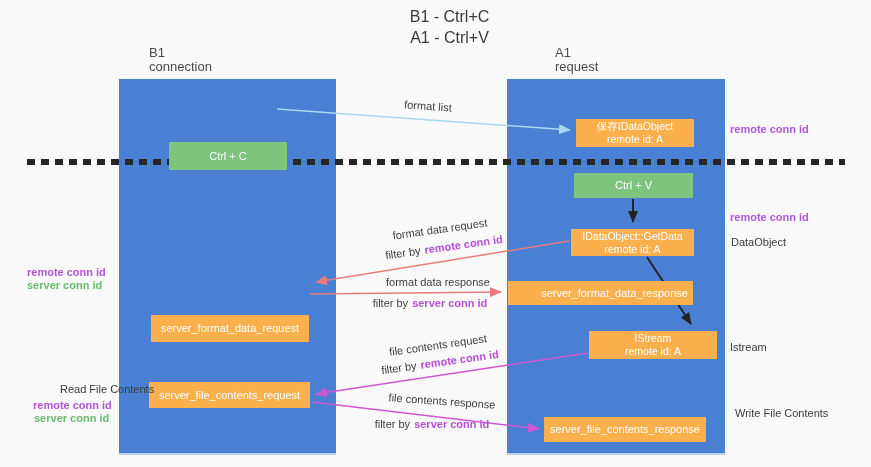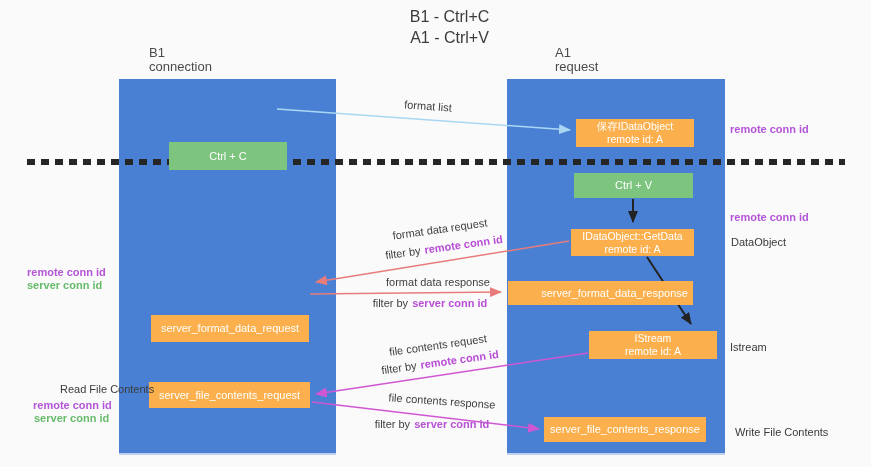--- a/index.html
+++ b/index.html
@@ -155,21 +155,21 @@
 
   <div class="lbl ctr rot-dn" style="left:372px; top:395px; width:140px;">file contents response</div>
   <div class="lbl ctr" style="left:352px; top:418px; width:160px;">
     <span>filter by</span><span class="fb-colored">server conn id</span>
   </div>
 
   <div class="lbl bold-purple" style="left:730px; top:123px;">remote conn id</div>
   <div class="lbl bold-purple" style="left:730px; top:211px;">remote conn id</div>
   <div class="lbl dark" style="left:731px; top:236px;">DataObject</div>
   <div class="lbl dark" style="left:730px; top:341px;">Istream</div>
-  <div class="lbl dark" style="left:735px; top:426px;">Write File Contents</div>
+  <div class="lbl dark" style="left:735px; top:407px;">Write File Contents</div>
 
   <div class="lbl bold-purple" style="left:27px; top:266px;">remote conn id</div>
   <div class="lbl bold-green" style="left:27px; top:279px;">server conn id</div>
   <div class="lbl dark" style="left:28px; top:383px;padding-left:32px;">Read File Contents</div>
   <div class="lbl bold-purple" style="left:33px; top:399px;">remote conn id</div>
   <div class="lbl bold-green" style="left:34px; top:412px;">server conn id</div>
 
 </div>
 
 </body></html>

